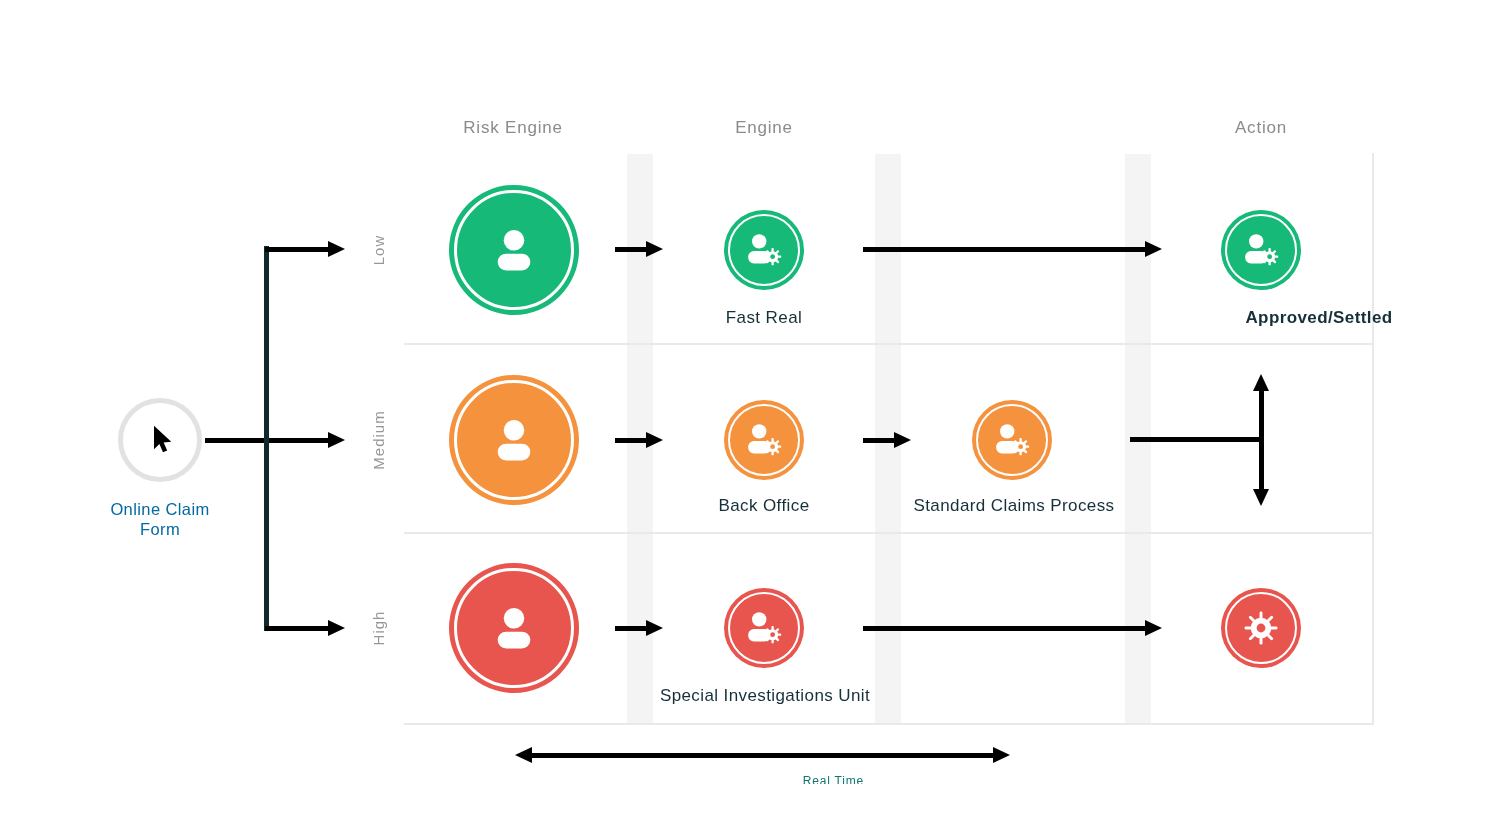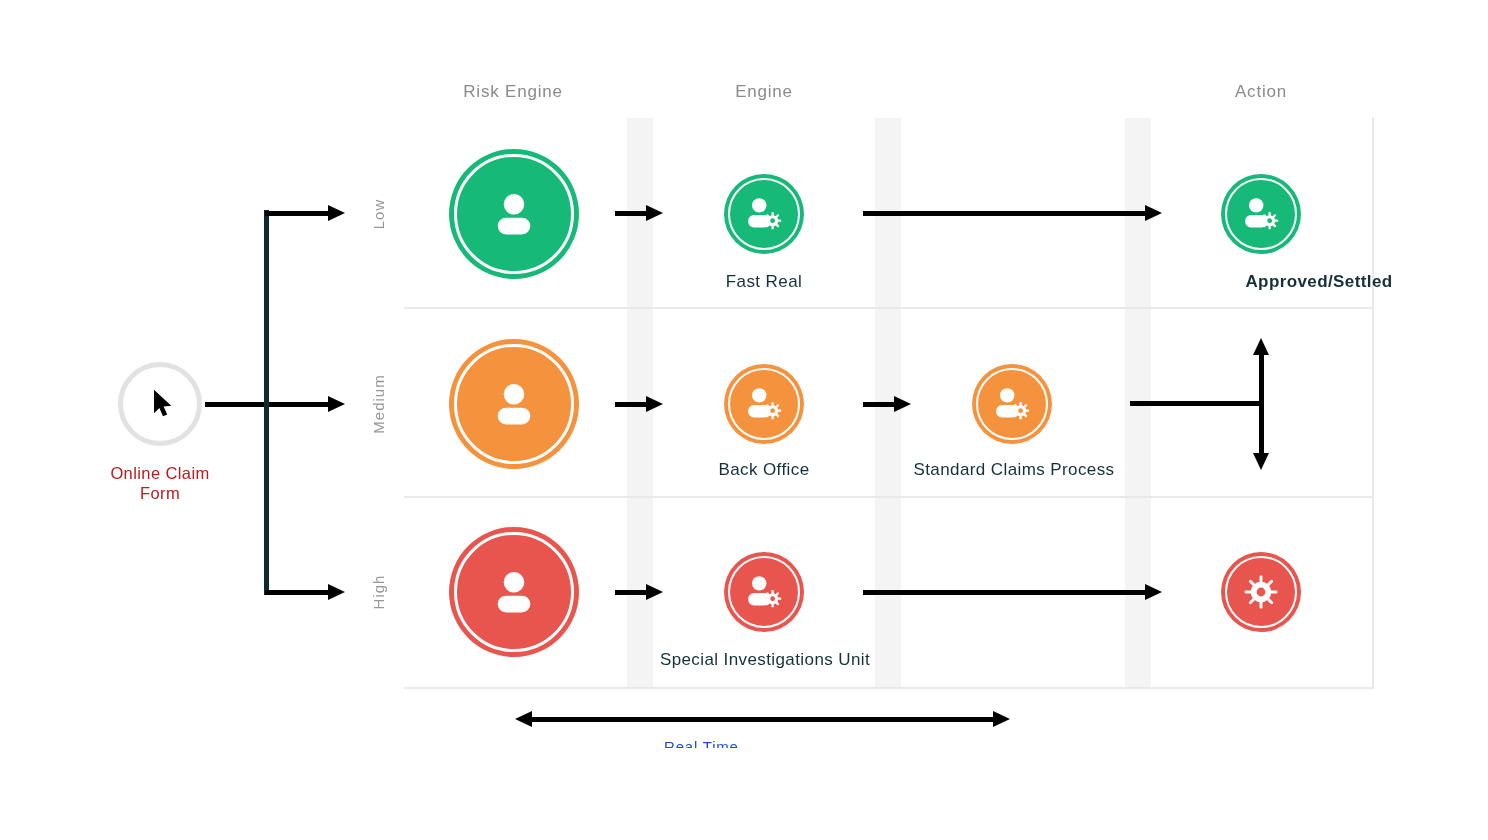--- a/index.html
+++ b/index.html
@@ -1,18 +1,18 @@
 <!DOCTYPE html>
 <html><head>
 <meta charset="utf-8">
 <style>
   * { margin:0; padding:0; box-sizing:border-box; }
   html,body { background:#fff; }
   body { font-family:"Liberation Sans", sans-serif; }
-  .canvas { position:relative; width:1488px; height:748px; background:#fff; overflow:hidden; }
+  .canvas { position:relative; width:1488px; height:748px; background:#fff; overflow:hidden;margin-top:36px; }
 
   
   .band { position:absolute; top:118px; height:570px; width:26px; background:#f4f4f4; }
   .hsep { position:absolute; left:404px; width:969px; height:2px; background:#e9e9e9; }
   .vborder { position:absolute; left:1372px; top:117px; width:2px; height:572px; background:#e9e9e9; }
 
   
   .col-header { position:absolute; top:82px; width:220px; text-align:center;
     font-size:17px; color:#8b8b8b; letter-spacing:0.8px; }
 
@@ -26,39 +26,39 @@
   .circle-big { width:130px; height:130px; }
   .circle-big::after { content:""; position:absolute; inset:5px; border:3px solid #fff; border-radius:50%; }
   .circle-small { width:80px; height:80px; }
   .circle-small::after { content:""; position:absolute; inset:4px; border:2.5px solid #fff; border-radius:50%; }
 
   
   .source-circle { position:absolute; left:118px; top:362px; width:84px; height:84px;
     border-radius:50%; border:5px solid #e2e2e2; background:#fff;
     display:flex; align-items:center; justify-content:center; }
   .source-label { position:absolute; left:90px; top:463px; width:140px; text-align:center;
-    font-size:16.5px; line-height:1.22; color:#b91c1c; letter-spacing:0.4px; }
+    font-size:16.5px; line-height:1.22; color:#0369a1; letter-spacing:0.4px; }
 
   
   .node-label { position:absolute; text-align:center; font-size:17px; color:#163039; letter-spacing:0.4px; }
 
   
   .arrow { position:absolute; display:flex; align-items:center; }
   .arrow .shaft { flex:1; height:5px; background:#000; }
   .arrow .head-r { width:0; height:0; border-top:8px solid transparent; border-bottom:8px solid transparent; border-left:17px solid #000; }
   .arrow .head-l { width:0; height:0; border-top:8px solid transparent; border-bottom:8px solid transparent; border-right:17px solid #000; }
   .varrow { position:absolute; display:flex; flex-direction:column; align-items:center; width:16px; }
   .varrow .vshaft { width:5px; flex:1; background:#000; }
   .varrow .head-u { width:0; height:0; border-left:8px solid transparent; border-right:8px solid transparent; border-bottom:17px solid #000; }
   .varrow .head-d { width:0; height:0; border-left:8px solid transparent; border-right:8px solid transparent; border-top:17px solid #000; }
   .hline { position:absolute; height:5px; background:#000; }
   .branch-vline { position:absolute; left:264px; top:210px; width:5px; height:385px; background:#0e2a2d; }
 
-  .footer-label { position:absolute; top:738px; left:664px; width:200px; text-align:left;
-    font-size:15px; color:#1d4ed8; letter-spacing:0.8px; }
+  .footer-label { position:absolute; top:738px; left:664px; width:200px; text-align:right;
+    font-size:12px; color:#0f766e; letter-spacing:0.8px; }
 </style>
 </head>
 <body>
 
 <div class="canvas">
 
   <div class="band" style="left:627px"></div>
   <div class="band" style="left:875px"></div>
   <div class="band" style="left:1125px"></div>
   <div class="hsep" style="top:307px"></div>

